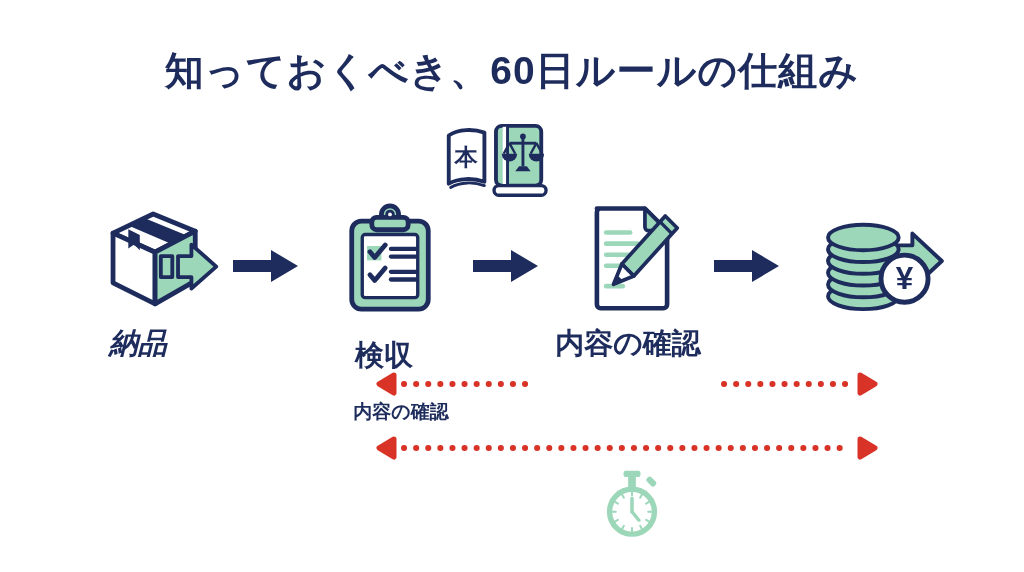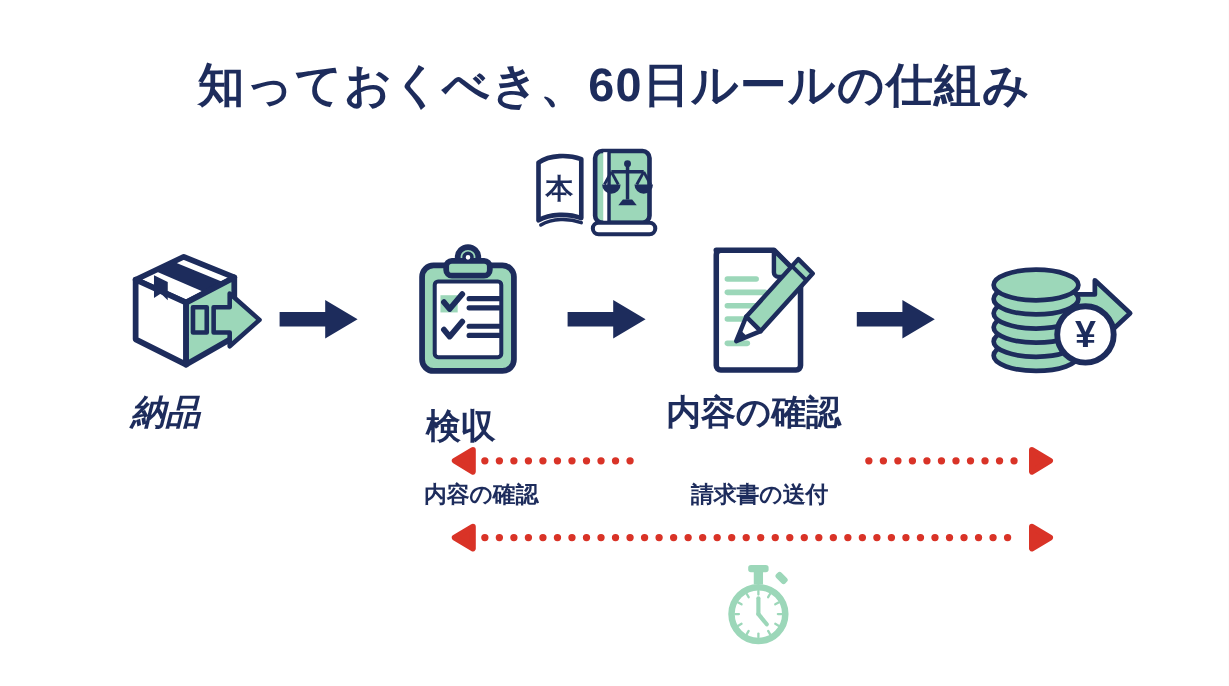--- a/index.html
+++ b/index.html
@@ -159,21 +159,20 @@
   <div class="abs" style="left:372px;top:371px;">
     <svg width="510" height="26" viewBox="0 0 510 26">
       <path d="M22,4 L7,13 L22,22 Z" class="f-red s-red" stroke-width="5" stroke-linejoin="round"></path>
       <line x1="32" y1="13" x2="162" y2="13" class="s-red" stroke-width="6" stroke-linecap="round" stroke-dasharray="0.1 12"></line>
       <line x1="352" y1="13" x2="478" y2="13" class="s-red" stroke-width="6" stroke-linecap="round" stroke-dasharray="0.1 12"></line>
       <path d="M488,4 L503,13 L488,22 Z" class="f-red s-red" stroke-width="5" stroke-linejoin="round"></path>
     </svg>
   </div>
 
   <div class="abs sub-label" style="left:401px;">内容の確認</div>
-  <div class="abs sub-label" style="left:633px;">請求書の送付</div>
 
   <div class="abs" style="left:372px;top:435px;">
     <svg width="510" height="26" viewBox="0 0 510 26">
       <path d="M22,4 L7,13 L22,22 Z" class="f-red s-red" stroke-width="5" stroke-linejoin="round"></path>
       <line x1="32" y1="13" x2="478" y2="13" class="s-red" stroke-width="6" stroke-linecap="round" stroke-dasharray="0.1 12"></line>
       <path d="M488,4 L503,13 L488,22 Z" class="f-red s-red" stroke-width="5" stroke-linejoin="round"></path>
     </svg>
   </div>
 
   <div class="abs" style="left:598px;top:466px;">

